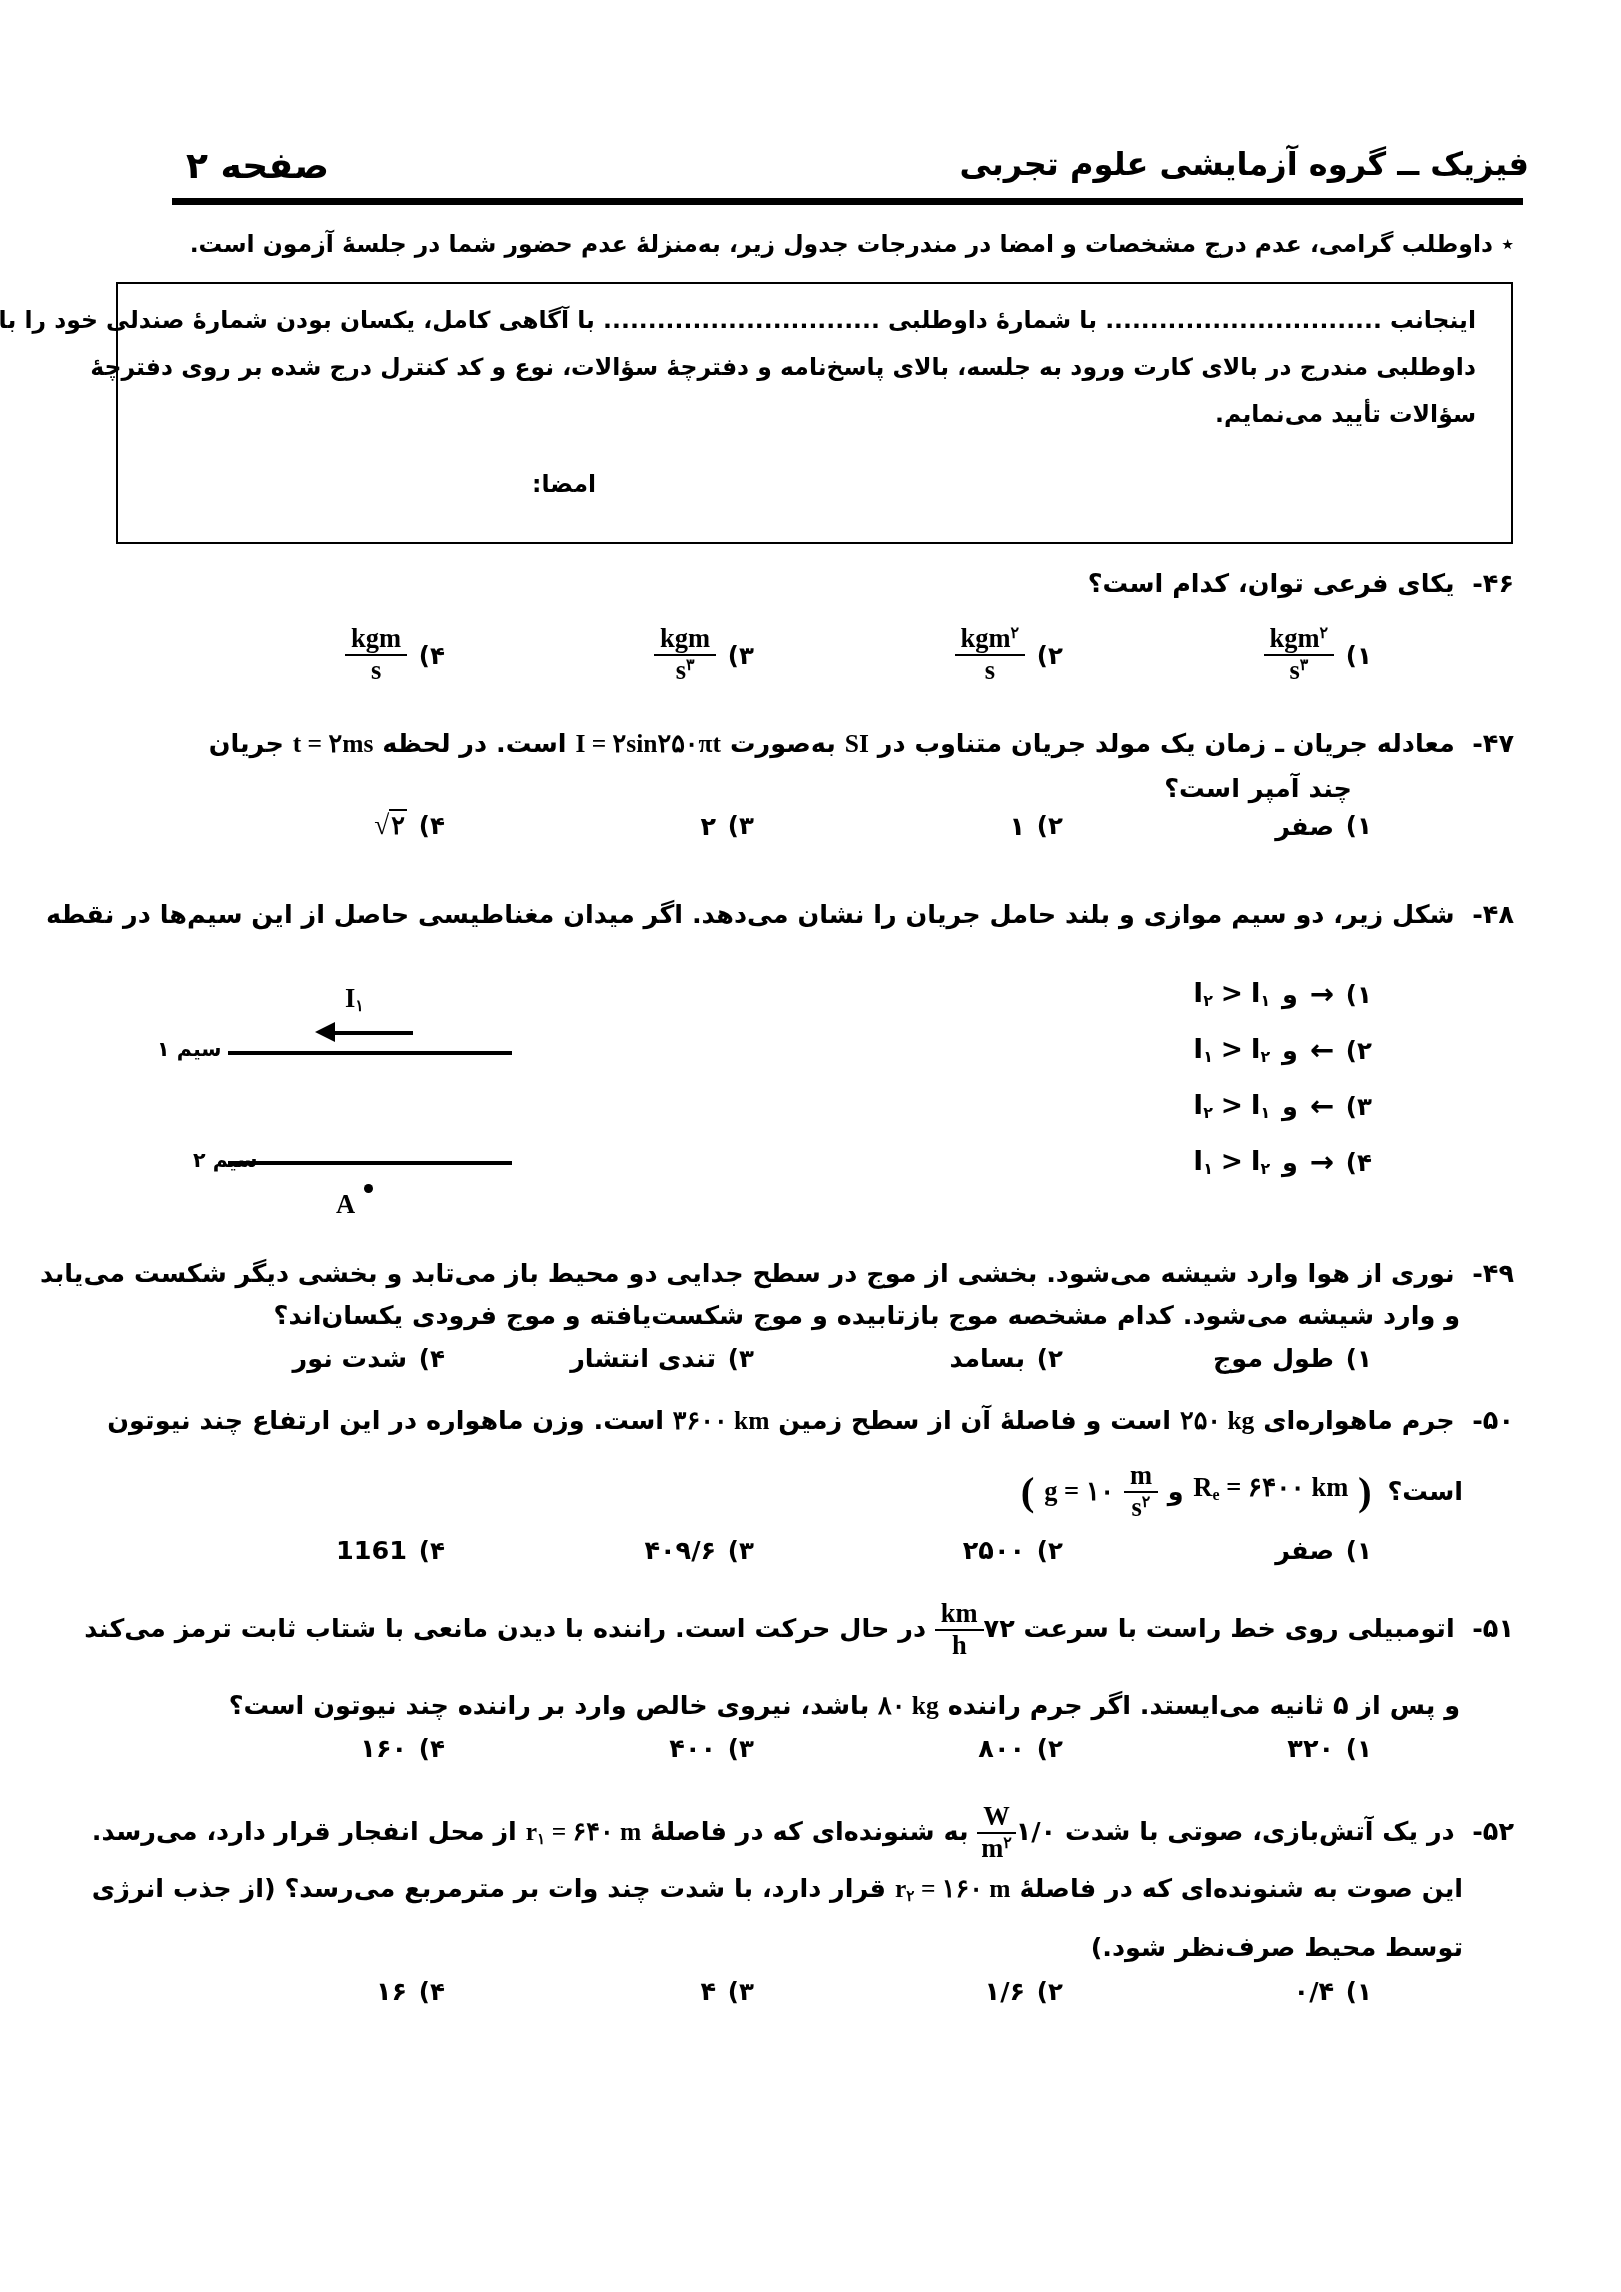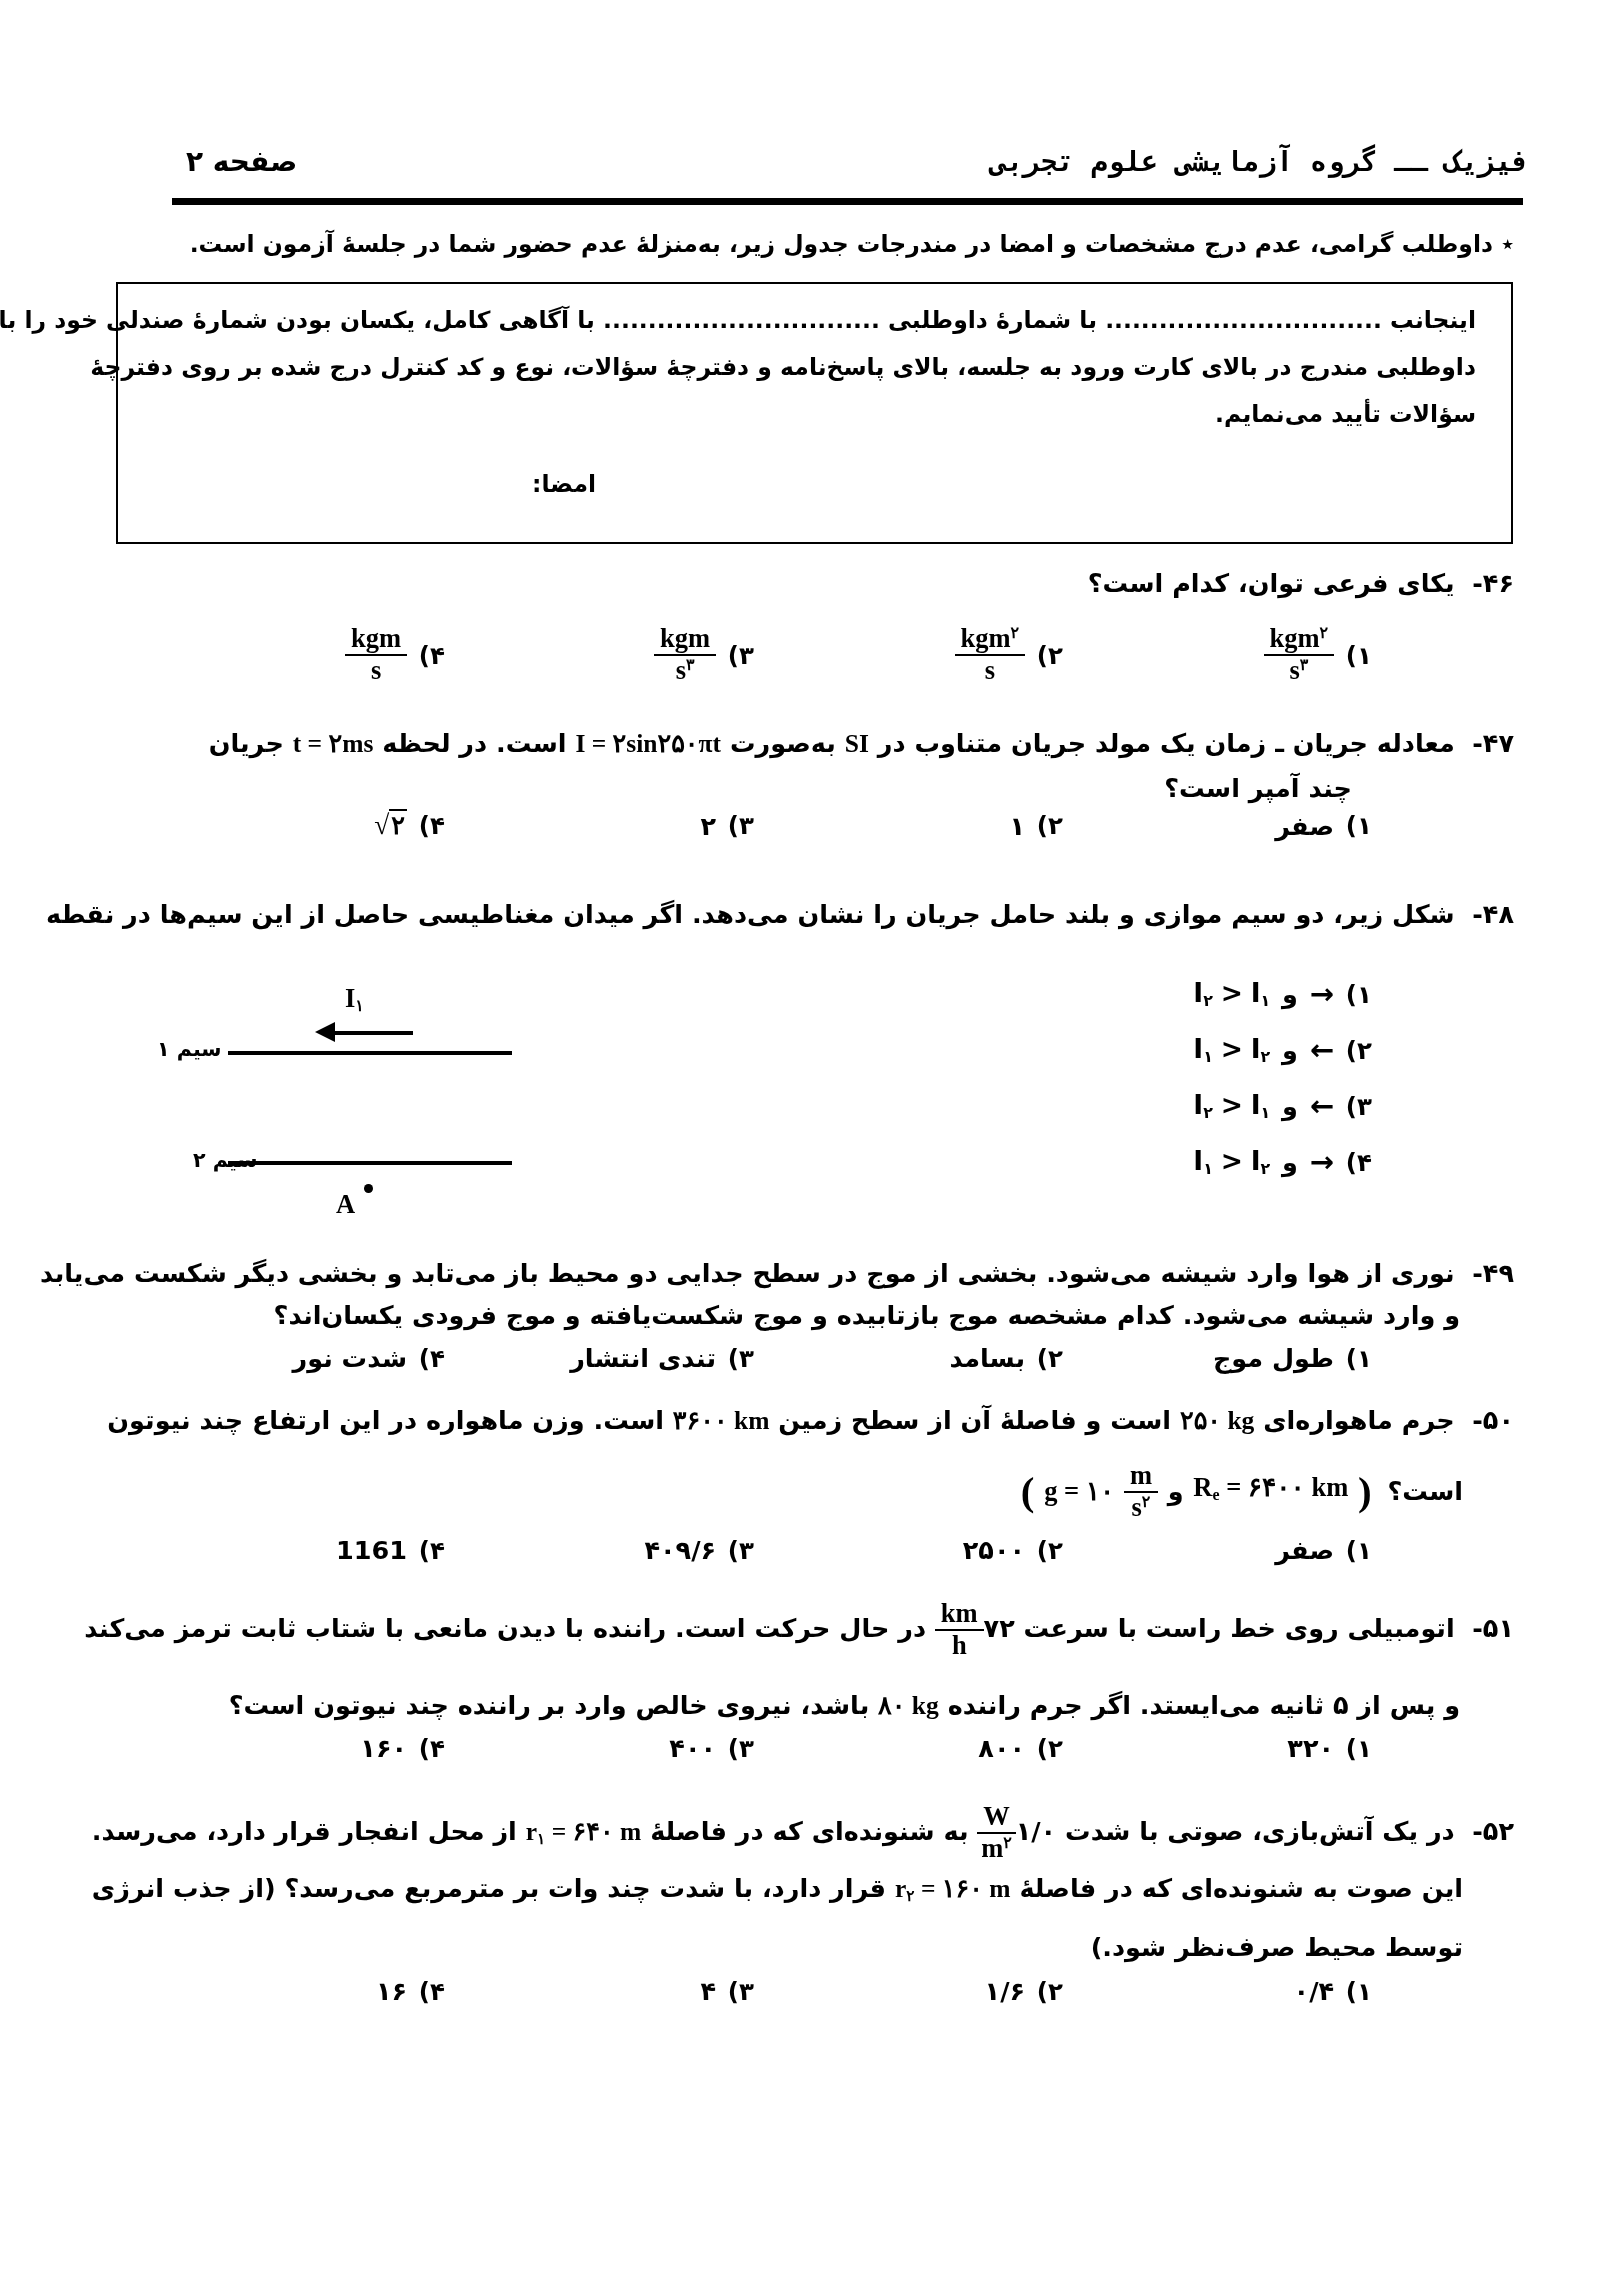--- a/index.html
+++ b/index.html
@@ -44,22 +44,22 @@
   .paren{font-family:"Liberation Serif",serif;font-size:41px;font-weight:bold;line-height:1;}
   .rad{font-size:27.4px;}
   .radicand{border-top:2.9px solid #000;padding:0 2px;}
   .hline{position:absolute;background:#000;}
 </style>
 </head>
 <body>
 
 <div class="page">
 
-  <div class="abs fa" style="top:145px;right:92px;font-size:28px;font-family:Liberation Mono, monospace;">فیزیک ــ گروه آزمایشی علوم تجربی</div>
-  <div class="abs fa" style="top:145px;left:186px;font-size:28px;">صفحه ۲</div>
+  <div class="abs fa" style="top:145px;right:92px;font-size:32px;">فیزیک ــ گروه آزمایشی علوم تجربی</div>
+  <div class="abs fa" style="top:145px;left:186px;font-size:36px;">صفحه ۲</div>
   <div class="hline" style="top:198px;left:172px;width:1351px;height:6.9px;"></div>
 
   <div class="row" style="top:224px;font-size:23.5px;">
     <span>٭</span>
     <span>داوطلب گرامی، عدم درج مشخصات و امضا در مندرجات جدول زیر، به‌منزلهٔ عدم حضور شما در جلسهٔ آزمون است.</span>
   </div>
 
   <div class="pledge">
     <div class="pline" style="top:21.6px;">اینجانب ............................... با شمارهٔ داوطلبی ............................... با آگاهی کامل، یکسان بودن شمارهٔ صندلی خود را با شمارهٔ</div>
     <div class="pline" style="top:69px;">داوطلبی مندرج در بالای کارت ورود به جلسه، بالای پاسخ‌نامه و دفترچهٔ سؤالات، نوع و کد کنترل درج شده بر روی دفترچهٔ</div>

